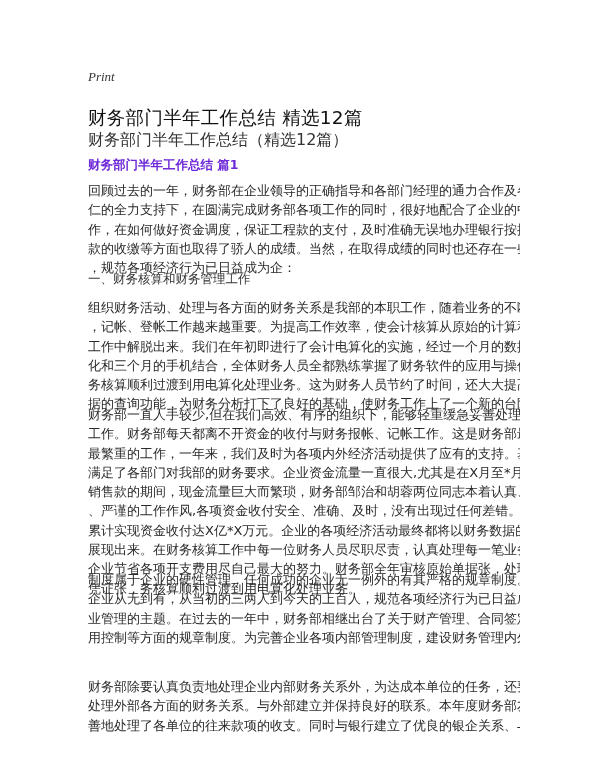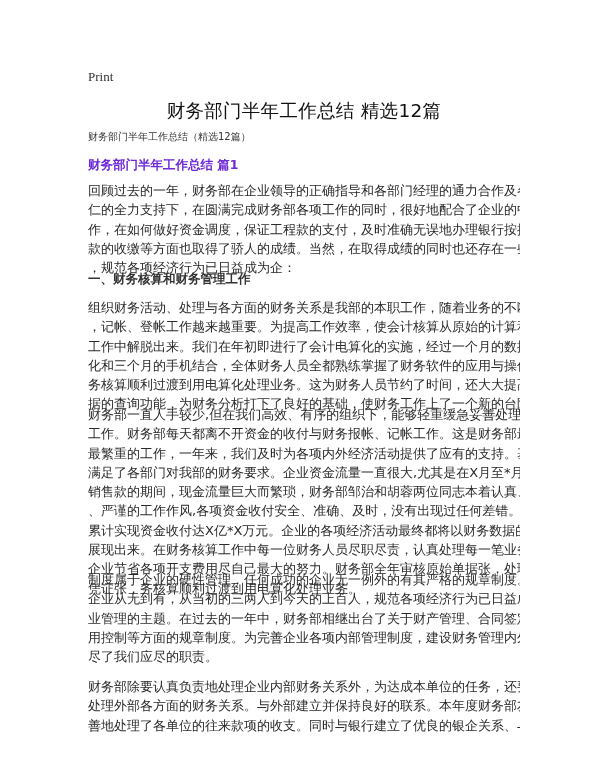--- a/index.html
+++ b/index.html
@@ -1,20 +1,20 @@
 <!DOCTYPE html>
 <html><head>
   <meta charset="utf-8">
   <style>
     html, body { margin: 0; padding: 0; background: #ffffff; }
     body { width: 600px; height: 776px; overflow: hidden; position: relative; font-family: "DejaVu Sans", sans-serif; color: #222; }
     .page { position: absolute; left: 88px; top: 0; width: 432px; }
-    .print { position: absolute; top: 69px; left: 0; font-family: "Liberation Serif", serif; font-size: 13px; color: #333; }
-    .title { position: absolute; top: 98px; left: 0; width: 432px; text-align: center; font-size: 18.5px; color: #111; letter-spacing: 0.3px; white-space: nowrap; }
-    .subtitle { position: absolute; top: 130px; left: 0; font-size: 10px; color: #333; white-space: nowrap; }
+    .print { position: absolute; top: 69px; left: 0; font-family: "Liberation Serif", serif; font-size: 13px; color: #333; font-style: italic; }
+    .title { position: absolute; top: 105px; left: 0; width: 432px; text-align: left; font-size: 18.5px; color: #111; letter-spacing: 0.3px; white-space: nowrap; }
+    .subtitle { position: absolute; top: 130px; left: 0; font-size: 16px; color: #333; white-space: nowrap; }
     .heading { position: absolute; top: 157px; left: 0; font-size: 12.5px; font-weight: bold; color: #6d28d9; white-space: nowrap; }
     .para { position: absolute; left: 0; width: 432px; font-size: 13px; line-height: 19.3px; color: #2a2a2a; text-align: justify; }
     .para .ln { display: block; white-space: nowrap; overflow: hidden; text-align: justify; text-align-last: justify; }
     .para .ln.last { text-align-last: left; }
     .section-head { position: absolute; left: 0; font-size: 12.5px; color: #333; white-space: nowrap; }
   </style>
 </head>
 <body>
 
 <div class="page">
@@ -24,21 +24,21 @@
   <div class="heading">财务部门半年工作总结 篇1</div>
 
   <div class="para" style="top:181px;">
     <span class="ln">回顾过去的一年，财务部在企业领导的正确指导和各部门经理的通力合作及各位同</span>
     <span class="ln">仁的全力支持下，在圆满完成财务部各项工作的同时，很好地配合了企业的中心工</span>
     <span class="ln">作，在如何做好资金调度，保证工程款的支付，及时准确无误地办理银行按揭和房</span>
     <span class="ln">款的收缴等方面也取得了骄人的成绩。当然，在取得成绩的同时也还存在一些不足</span>
     <span class="ln last">，规范各项经济行为已日益成为企：</span>
   </div>
 
-  <div class="section-head" style="top:271px;font-weight:bold;">一、财务核算和财务管理工作</div>
+  <div class="section-head" style="top:271px;">一、财务核算和财务管理工作</div>
 
   <div class="para" style="top:298px;">
     <span class="ln">组织财务活动、处理与各方面的财务关系是我部的本职工作，随着业务的不断扩张</span>
     <span class="ln">，记帐、登帐工作越来越重要。为提高工作效率，使会计核算从原始的计算和登记</span>
     <span class="ln">工作中解脱出来。我们在年初即进行了会计电算化的实施，经过一个月的数据初始</span>
     <span class="ln">化和三个月的手机结合，全体财务人员全都熟练掌握了财务软件的应用与操作，财</span>
     <span class="ln">务核算顺利过渡到用电算化处理业务。这为财务人员节约了时间，还大大提高了数</span>
     <span class="ln last">据的查询功能，为财务分析打下了良好的基础，使财务工作上了一个新的台阶。</span>
   </div>
 
@@ -53,21 +53,20 @@
     <span class="ln">展现出来。在财务核算工作中每一位财务人员尽职尽责，认真处理每一笔业务，为</span>
     <span class="ln">企业节省各项开支费用尽自己最大的努力。财务部全年审核原始单据张，处理会计</span>
     <span class="ln last">凭证张，务核算顺利过渡到用电算化处理业务。</span>
   </div>
 
   <div class="para" style="top:570px;">
     <span class="ln">制度属于企业的硬性管理，任何成功的企业无一例外的有其严格的规章制度。长天</span>
     <span class="ln">企业从无到有，从当初的三两人到今天的上百人，规范各项经济行为已日益成为企</span>
     <span class="ln">业管理的主题。在过去的一年中，财务部相继出台了关于财产管理、合同签定、费</span>
     <span class="ln">用控制等方面的规章制度。为完善企业各项内部管理制度，建设财务管理内外环境</span>
-    <span class="ln last">尽了我们应尽的职责。</span>
   </div>
 
   <div class="para" style="top:677px;">
     <span class="ln">财务部除要认真负责地处理企业内部财务关系外，为达成本单位的任务，还要妥善</span>
     <span class="ln">处理外部各方面的财务关系。与外部建立并保持良好的联系。本年度财务部友好妥</span>
     <span class="ln">善地处理了各单位的往来款项的收支。同时与银行建立了优良的银企关系、与税务</span>
   </div>
 </div>
 
 </body></html>

